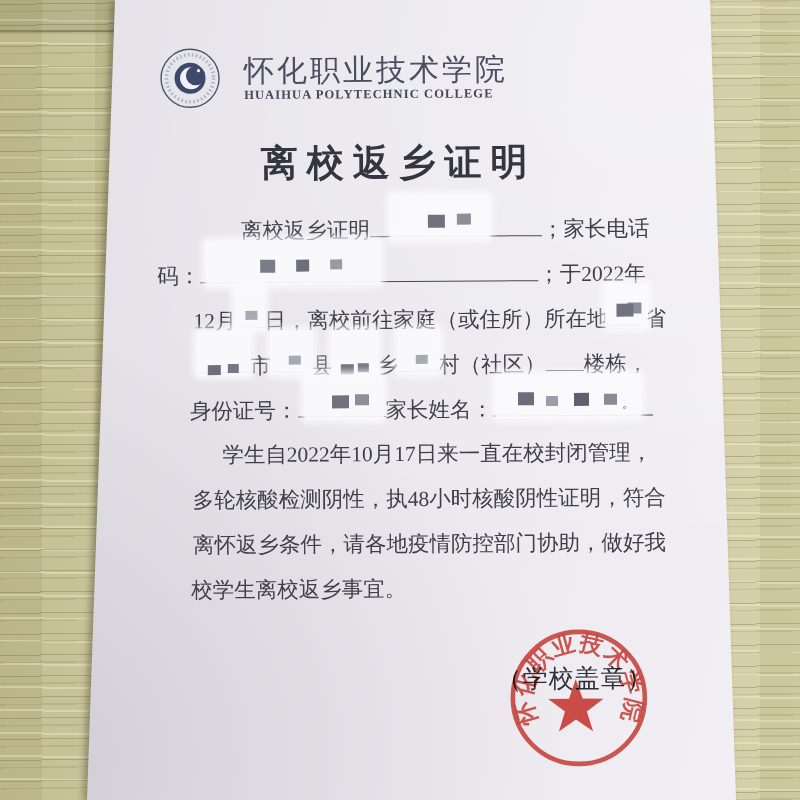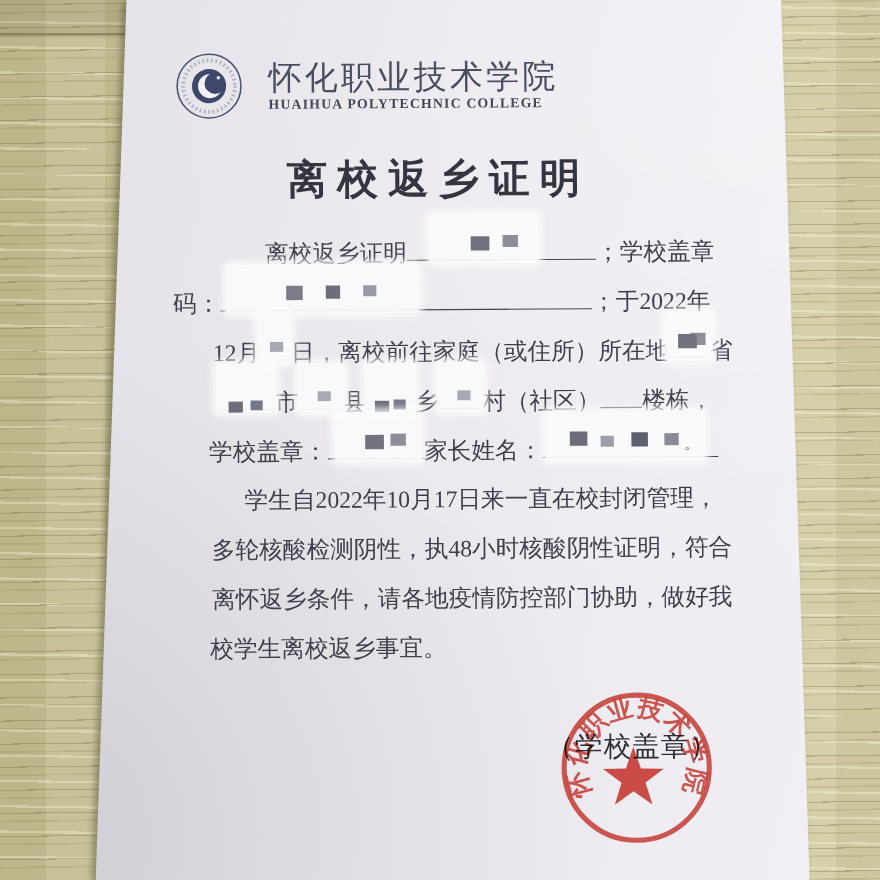--- a/index.html
+++ b/index.html
@@ -106,37 +106,37 @@
       <circle cx="1" cy="0" r="11" fill="#f2f1f5"></circle>
       <circle cx="5.5" cy="-2.5" r="9.6" fill="#3e486b"></circle>
       <circle cx="8.5" cy="-7.5" r="1.6" fill="#f2f1f5"></circle>
     </svg>
     <div class="brand-cn">怀化职业技术学院</div>
     <div class="brand-en">HUAIHUA POLYTECHNIC COLLEGE</div>
 
     <div class="title">离校返乡证明</div>
 
     <div class="bl" style="left:242px;top:214px;">
-      <span>离校返乡证明</span><span class="blank" style="width:172px;"><span class="patch p-two" style="left:20px;width:100px;"></span></span><span>；学校盖章</span>
+      <span>离校返乡证明</span><span class="blank" style="width:172px;"><span class="patch p-two" style="left:20px;width:100px;"></span></span><span>；家长电话</span>
     </div>
 
     <div class="bl" style="left:158px;top:259px;">
       <span>码：</span><span class="blank" style="width:338px;"><span class="patch p-three" style="left:5px;width:176px;"></span></span><span>；于2022年</span>
     </div>
 
     <div class="bl" style="left:194px;top:304px;">
       <span>12月</span><span class="blank" style="width:28px;"><span class="patch p-soft" style="left:-3px;width:32px;"></span></span><span>日，离校前往家庭（或住所）所在地</span><span class="blank" style="width:36px;"><span class="patch p-two" style="left:-4px;width:44px;"></span></span><span>省</span>
     </div>
 
     <div class="bl" style="left:198px;top:349px;">
       <span class="blank" style="width:52px;"><span class="patch p-mark" style="left:-2px;width:56px;"></span></span><span>市</span><span class="blank" style="width:40px;"><span class="patch p-soft" style="left:-2px;width:44px;"></span></span><span>县</span><span class="blank" style="width:44px;"><span class="patch p-mark" style="left:-2px;width:48px;"></span></span><span>乡</span><span class="blank" style="width:40px;"><span class="patch p-soft" style="left:-2px;width:44px;"></span></span><span>村（社区）</span><span class="blank" style="width:38px;"></span><span>楼栋，</span>
     </div>
 
     <div class="bl" style="left:190px;top:394px;">
-      <span>学校盖章：</span><span class="blank" style="width:88px;"><span class="patch p-two" style="left:6px;width:80px;"></span></span><span>家长姓名：</span><span class="blank" style="width:160px;"><span class="patch p-phone" style="left:2px;width:146px;">
+      <span>身份证号：</span><span class="blank" style="width:88px;"><span class="patch p-two" style="left:6px;width:80px;"></span></span><span>家长姓名：</span><span class="blank" style="width:160px;"><span class="patch p-phone" style="left:2px;width:146px;">
                 <span class="remnant">。</span>
               </span></span>
     </div>
 
     <div class="bl" style="left:222px;top:439px;">
       <span>学生自2022年10月17日来一直在校封闭管理，</span>
     </div>
     <div class="bl" style="left:192px;top:484px;">
       <span>多轮核酸检测阴性，执48小时核酸阴性证明，符合</span>
     </div>

